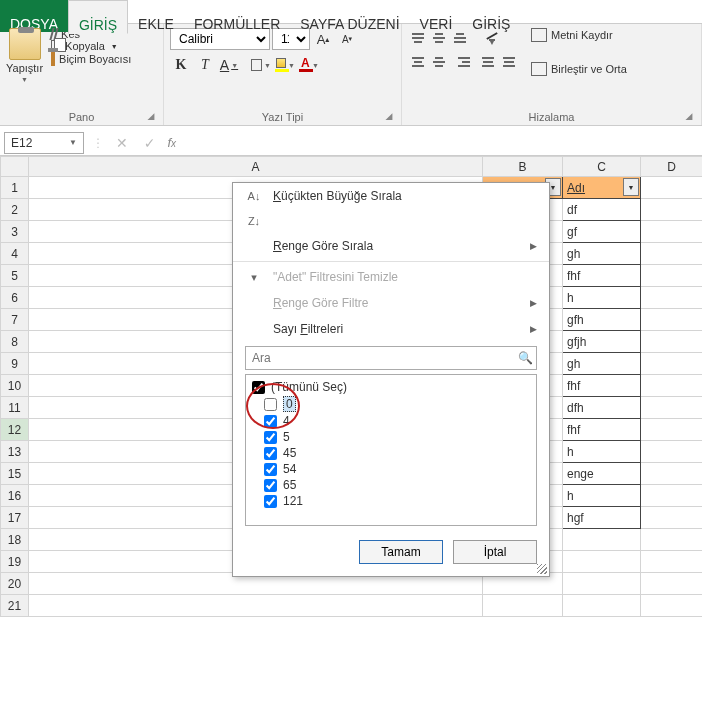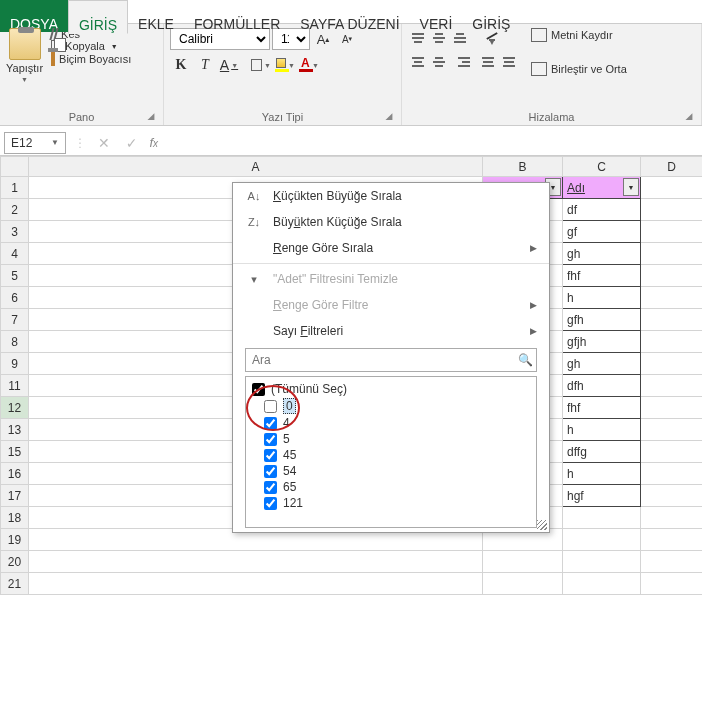--- a/index.html
+++ b/index.html
@@ -37,35 +37,35 @@
 .under { text-decoration: underline; font-family: "Times New Roman"; font-size: 14px; display: flex;}
 .color-bar { display: inline-block; width: 14px; height: 3px; }
 .align-ctrl { display: flex; flex-direction: column; gap: 4px; }
 .align-row { display: flex; gap: 1px; }
 .align-ico { width: 20px; height: 20px; display: flex; flex-direction: column; justify-content: center; align-items: center; gap: 2px; cursor: pointer; }
 .align-ico span { display: block; height: 2px; background: #666; }
 .wrap-merge { display: flex; flex-direction: column; gap: 20px; font-size: 11px; margin-left: 8px; }
 .wrap-merge div { display: flex; align-items: center; gap: 4px; }
 .wm-ico { width: 16px; height: 14px; border: 1px solid #666; position: relative; }
 .namebox-row { display: flex; align-items: center; height: 26px; border-bottom: 1px solid #ccc; padding: 2px 4px; gap: 8px; margin-top: 4px; }
-.name-box { width: 62px; height: 22px; border: 1px solid #ababab; padding: 2px 6px; font-size: 12px; display: flex; align-items: center; justify-content: space-between; }
+.name-box { width: 80px; height: 22px; border: 1px solid #ababab; padding: 2px 6px; font-size: 12px; display: flex; align-items: center; justify-content: space-between; }
 .name-box .arr { font-size: 8px; color: #666; }
 .fx-ico { font-style: italic; color: #888; font-size: 13px; }
 .fx-cancel, .fx-ok { color: #bbb; padding: 0 4px; font-size: 14px; }
 .formula-bar { flex: 1; height: 22px; border: none; font-size: 12px; padding: 0 4px; }
 .grid-wrap { position: relative; height: 562px; }
 table.sheet { border-collapse: collapse; table-layout: fixed; width: 702px; }
 table.sheet th, table.sheet td { border: 1px solid #d4d4d4; font-size: 12px; font-weight: normal; overflow: hidden; white-space: nowrap; }
 table.sheet th { background: #f0f0f0; text-align: center; height: 20px; }
 table.sheet thead th.corner { width: 28px; background: #f0f0f0; }
 table.sheet thead th.col { height: 20px; }
 tbody th.rowh { width: 28px; background: #f0f0f0; text-align: center; }
 tbody th.rowh.sel { background: #d5e6d5; }
 tbody td { height: 22px; padding: 0 4px; text-align: left; }
-td.hdr-cell { background: #f0abfc; font-weight: normal; position: relative; border: 1px solid #444 !important; text-decoration: underline; }
+td.hdr-cell { background: #fdba74; font-weight: normal; position: relative; border: 1px solid #444 !important; text-decoration: underline; }
 .filter-btn { position: absolute; right: 1px; top: 1px; width: 16px; height: 18px; border: 1px solid #777; background: #eee; display: flex; align-items: center; justify-content: center; font-size: 7px; color: #333; }
 td.data-c { border: 1px solid #444 !important; }
 .filter-menu { position: absolute; left: 232px; top: 26px; width: 318px; background: #fff; border: 1px solid #999; box-shadow: 2px 2px 6px rgba(0,0,0,0.25); font-size: 12px; }
 .fm-item { display: flex; align-items: center; gap: 10px; padding: 6px 12px; cursor: pointer; }
 .fm-item.disabled { color: #aaa; cursor: default; }
 .fm-item .sub-ico { width: 18px; display: flex; justify-content: center; color: #666; font-size: 11px; }
 .fm-item .lbl { flex: 1; }
 .fm-item .chev { font-size: 9px; color: #666; }
 .fm-item .accel { text-decoration: underline; }
 .fm-sep { height: 1px; background: #e0e0e0; margin: 2px 0; }
@@ -330,20 +330,27 @@
           <td></td>
         </tr>
         <tr>
           <th class="rowh">9</th>
           <td></td>
           <td></td>
           <td class="data-c">gh</td>
           <td></td>
         </tr>
         <tr>
+          <th class="rowh">10</th>
+          <td></td>
+          <td></td>
+          <td class="data-c">fhf</td>
+          <td></td>
+        </tr>
+        <tr>
           <th class="rowh">11</th>
           <td></td>
           <td></td>
           <td class="data-c">dfh</td>
           <td></td>
         </tr>
         <tr>
           <th class="rowh sel">12</th>
           <td></td>
           <td></td>
@@ -354,21 +361,21 @@
           <th class="rowh">13</th>
           <td></td>
           <td></td>
           <td class="data-c">h</td>
           <td></td>
         </tr>
         <tr>
           <th class="rowh">15</th>
           <td></td>
           <td></td>
-          <td class="data-c">dffg</td>
+          <td class="data-c">enge</td>
           <td></td>
         </tr>
         <tr>
           <th class="rowh">16</th>
           <td></td>
           <td></td>
           <td class="data-c">h</td>
           <td></td>
         </tr>
         <tr>
@@ -411,21 +418,20 @@
 
 <div class="circle circle1"></div>
 
 <div class="filter-menu">
   <div class="fm-item">
     <span class="sub-ico">A↓</span>
     <span class="lbl"><span><span class="accel">K</span>üçükten Büyüğe Sırala</span></span>
   </div>
   <div class="fm-item">
     <span class="sub-ico">Z↓</span>
-    <span class="lbl"><span>Büy<span class="accel">ü</span>kten Küçüğe Sırala</span></span>
   </div>
   <div class="fm-item">
     <span class="sub-ico"></span>
     <span class="lbl"><span><span class="accel">R</span>enge Göre Sırala</span></span>
     <span class="chev">▶</span>
   </div>
   <div class="fm-sep"></div>
   <div class="fm-item disabled">
     <span class="sub-ico">▾</span>
     <span class="lbl">"Adet" Filtresini Temizle</span>
@@ -474,15 +480,19 @@
           <div class="fm-list-item">
             <input type="checkbox" checked="" style="">
             <span>65</span>
           </div>
           <div class="fm-list-item">
             <input type="checkbox" checked="" style="">
             <span>121</span>
           </div>
         </div>
   </div>
+  <div class="fm-actions">
+    <button class="primary">Tamam</button>
+    <button>İptal</button>
+  </div>
   <div class="resizer"></div>
 </div>
 </div>
 
 </body></html>

